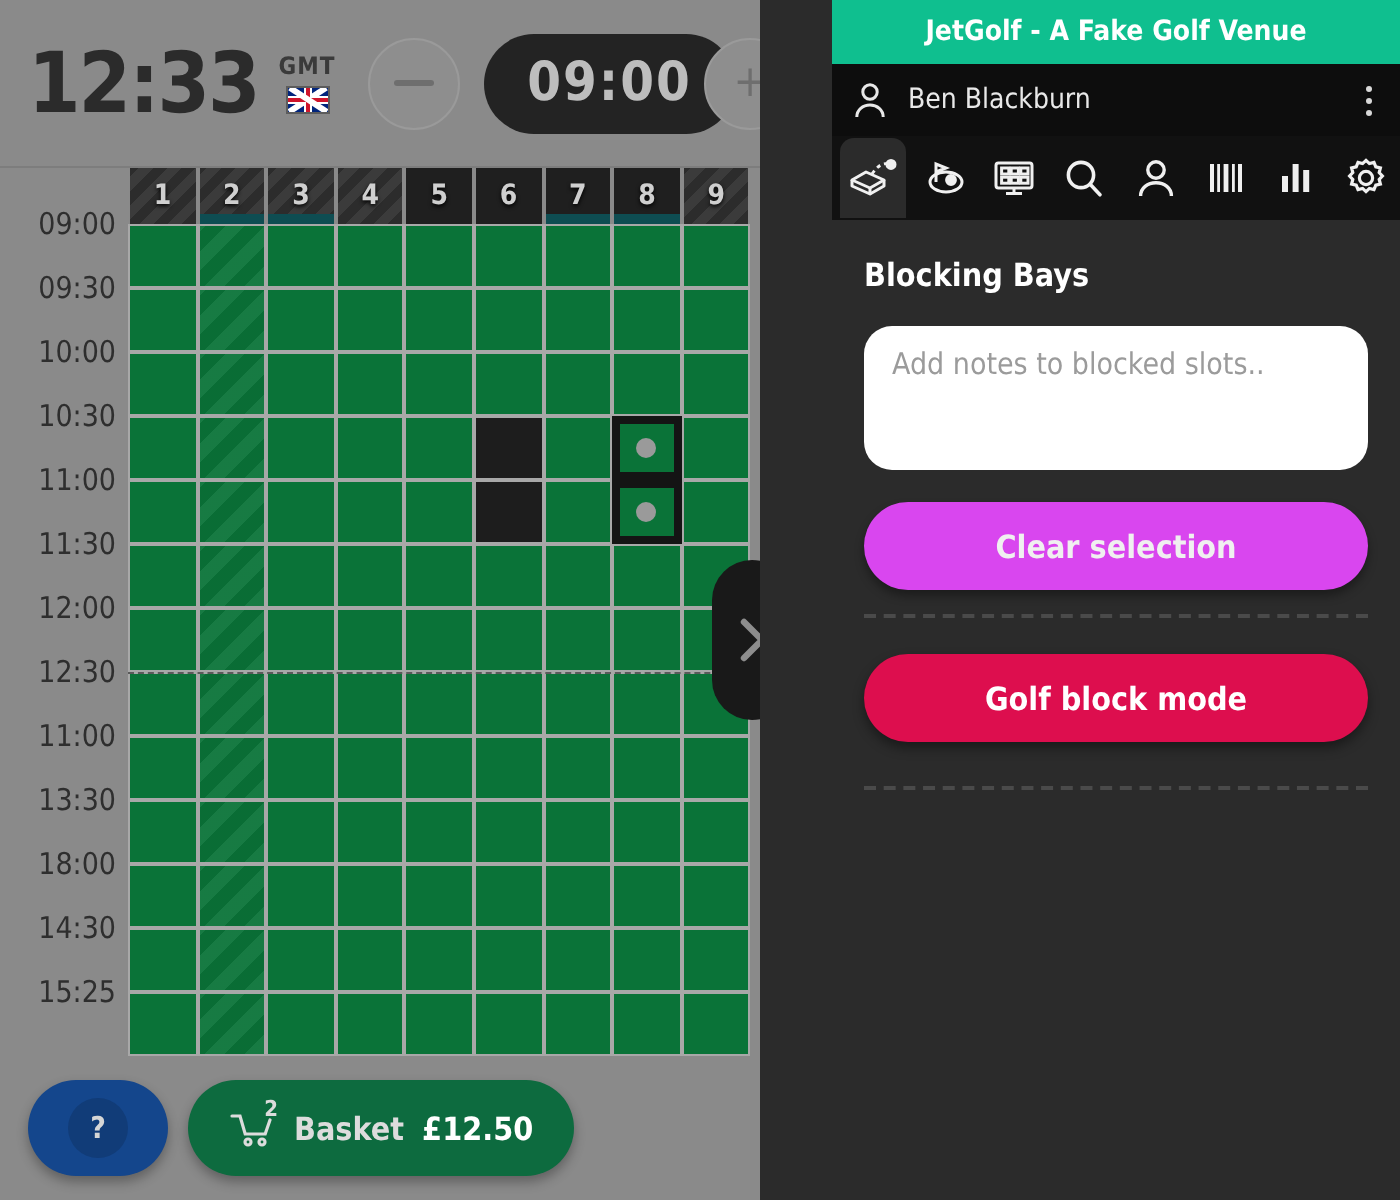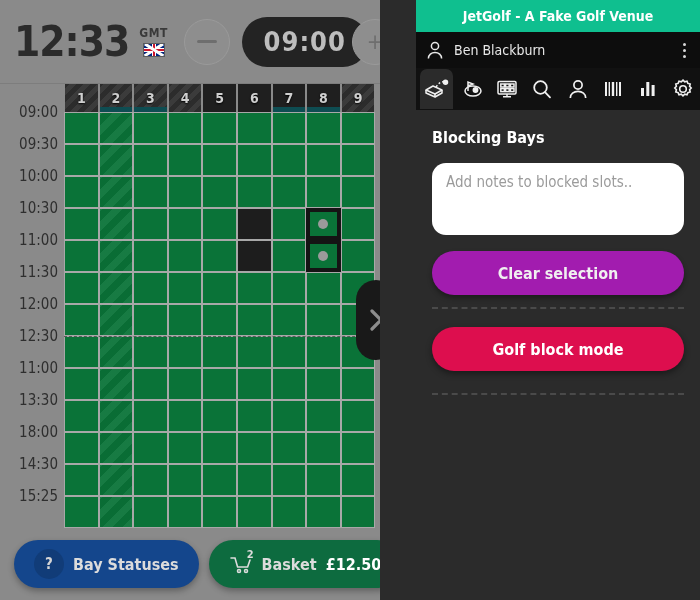--- a/index.html
+++ b/index.html
@@ -192,21 +192,21 @@
   #blockBtn {
     background: linear-gradient(125deg, #8e8e8e 0 54%, #777 54% 100%);
     color:#e8e8e8; box-shadow: 0 3px 5px rgba(0,0,0,.35);
   }
   #notes {
     width:100%; height:72px; border-radius:14px; border:none; resize:none;
     background:#fff; color:#333; font-size:15px; padding:10px 14px;
     margin-bottom:12px; font-family: inherit;
   }
   #notes::placeholder { color:#9b9b9b; }
-  #clearBtn { background:#a21caf; color:#f0f0f0; box-shadow:0 3px 5px rgba(0,0,0,.35); }
+  #clearBtn { background:#d946ef; color:#f0f0f0; box-shadow:0 3px 5px rgba(0,0,0,.35); }
   .divider { height:0; border-top:2px dashed #4a4a4a; margin:8px 0 0; }
   #leaveBtn {
     background:#dd0e4e; color:#fff; margin:18px 0 0;
     box-shadow:0 3px 6px rgba(0,0,0,.4);
   }
   #divider2 { margin-top:22px; }
 </style>
 </head>
 <body>
 
@@ -406,21 +406,20 @@
       <div id="nextbtn">
         <svg width="17" height="26" viewBox="0 0 17 26">
           <polyline points="4,4 13,13 4,22" fill="none" stroke-width="3.2" stroke-linecap="round" stroke-linejoin="round"></polyline>
         </svg>
       </div>
     </div>
 
     <div id="bottombar">
       <div class="pill blue">
         <div class="qmark">?</div>
-        <span>Bay Statuses</span>
       </div>
       <div class="pill green">
         <div class="cartwrap">
           <svg width="24" height="20" viewBox="0 0 24 20" fill="none" stroke="#dcdcdc" stroke-width="1.6" stroke-linecap="round">
             <path d="M2 4 h4 l2.6 9 h10 l2.4 -7"></path>
             <circle cx="10" cy="17" r="1.5"></circle>
             <circle cx="17" cy="17" r="1.5"></circle>
           </svg>
           <span class="cartbadge">2</span>
         </div>

